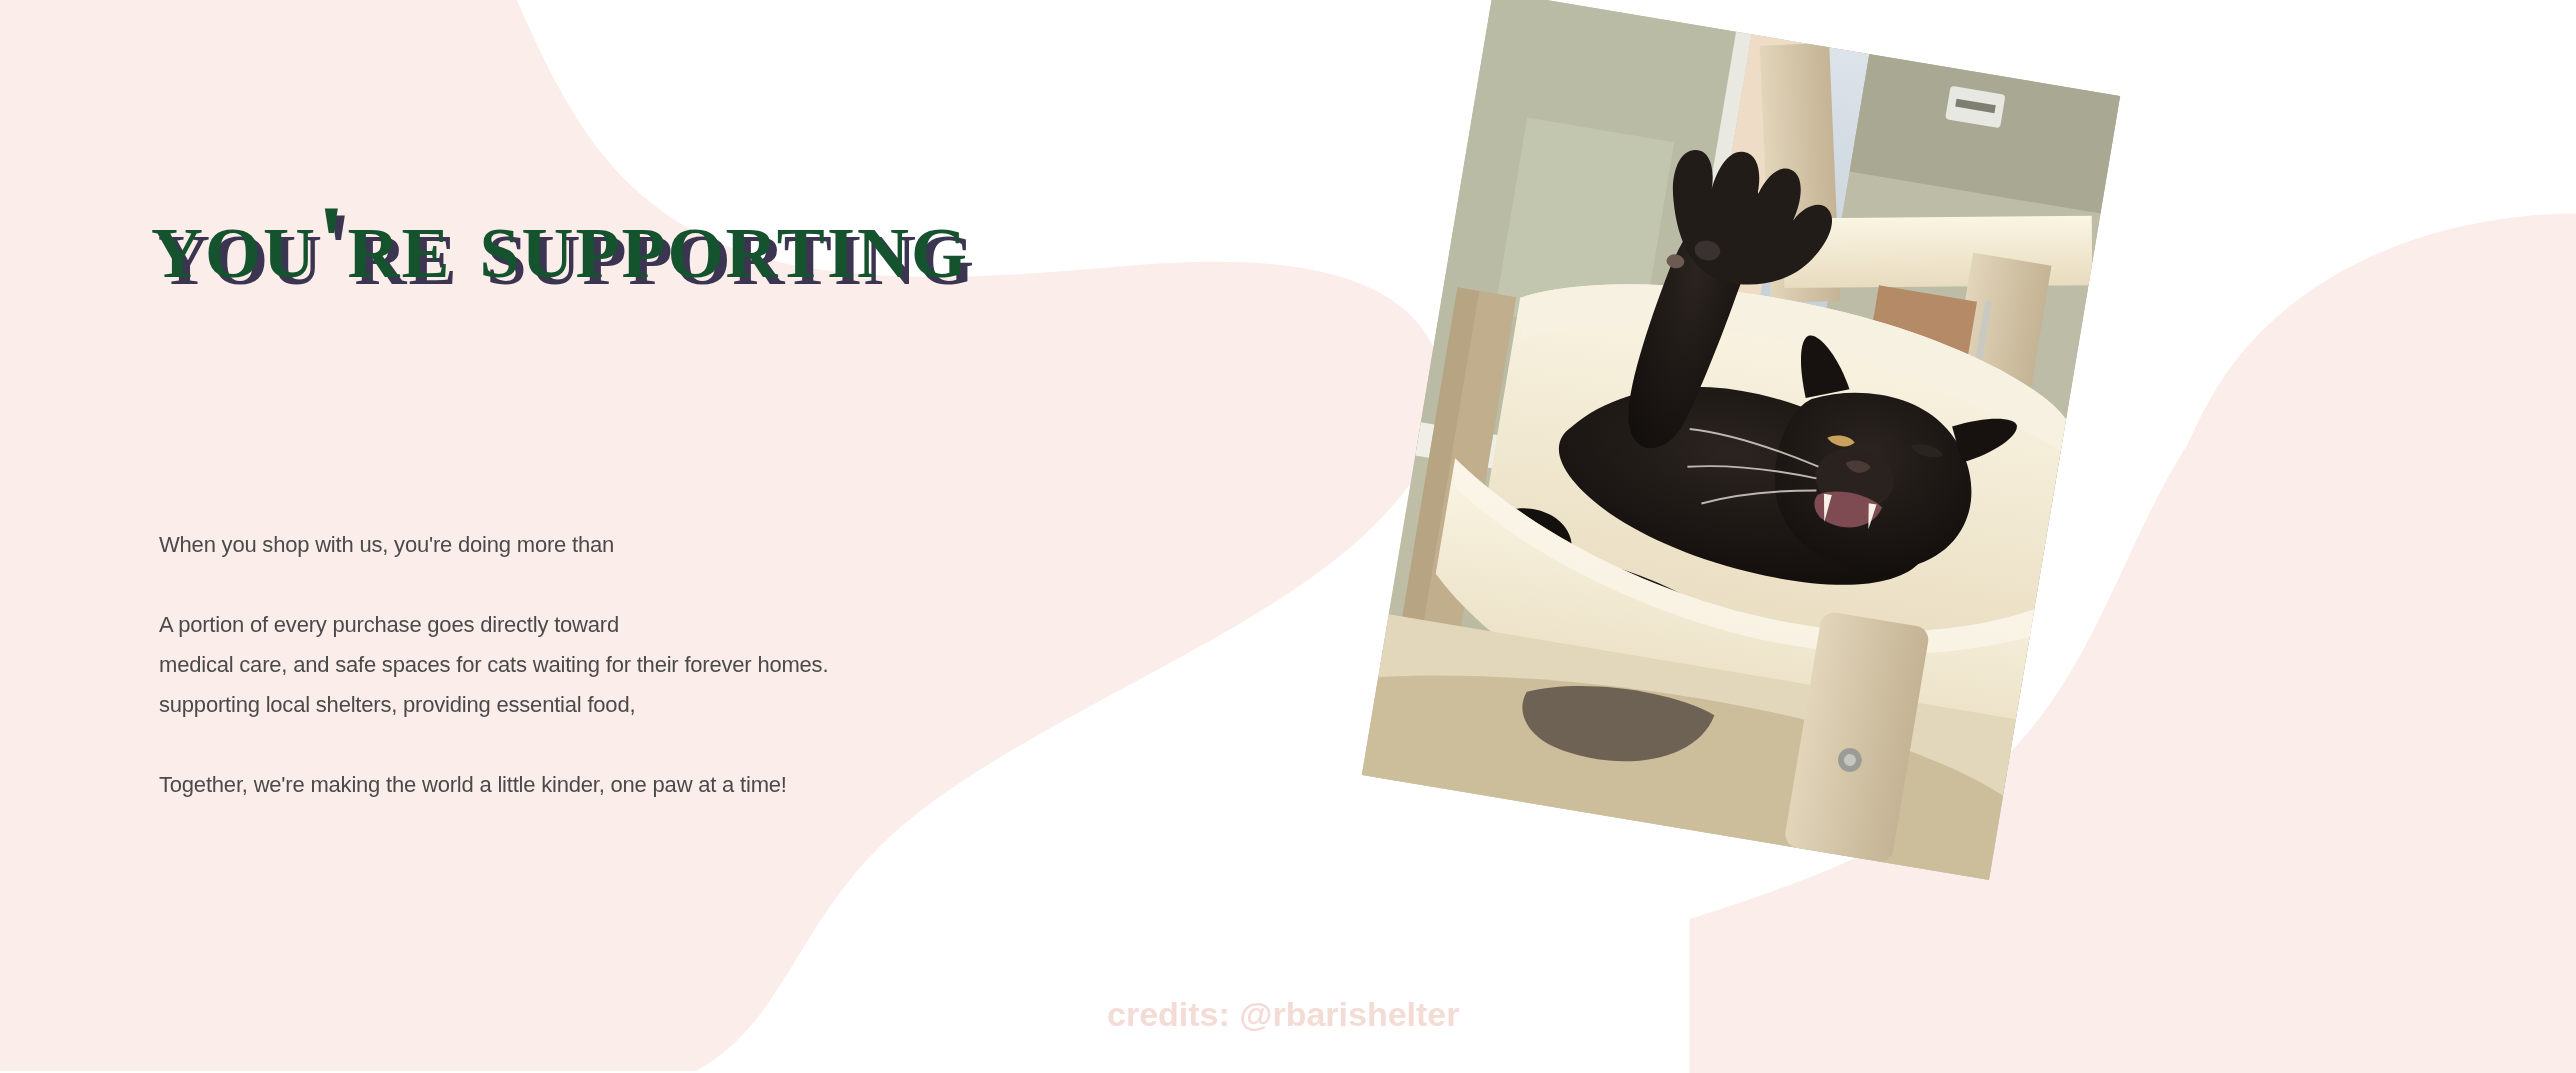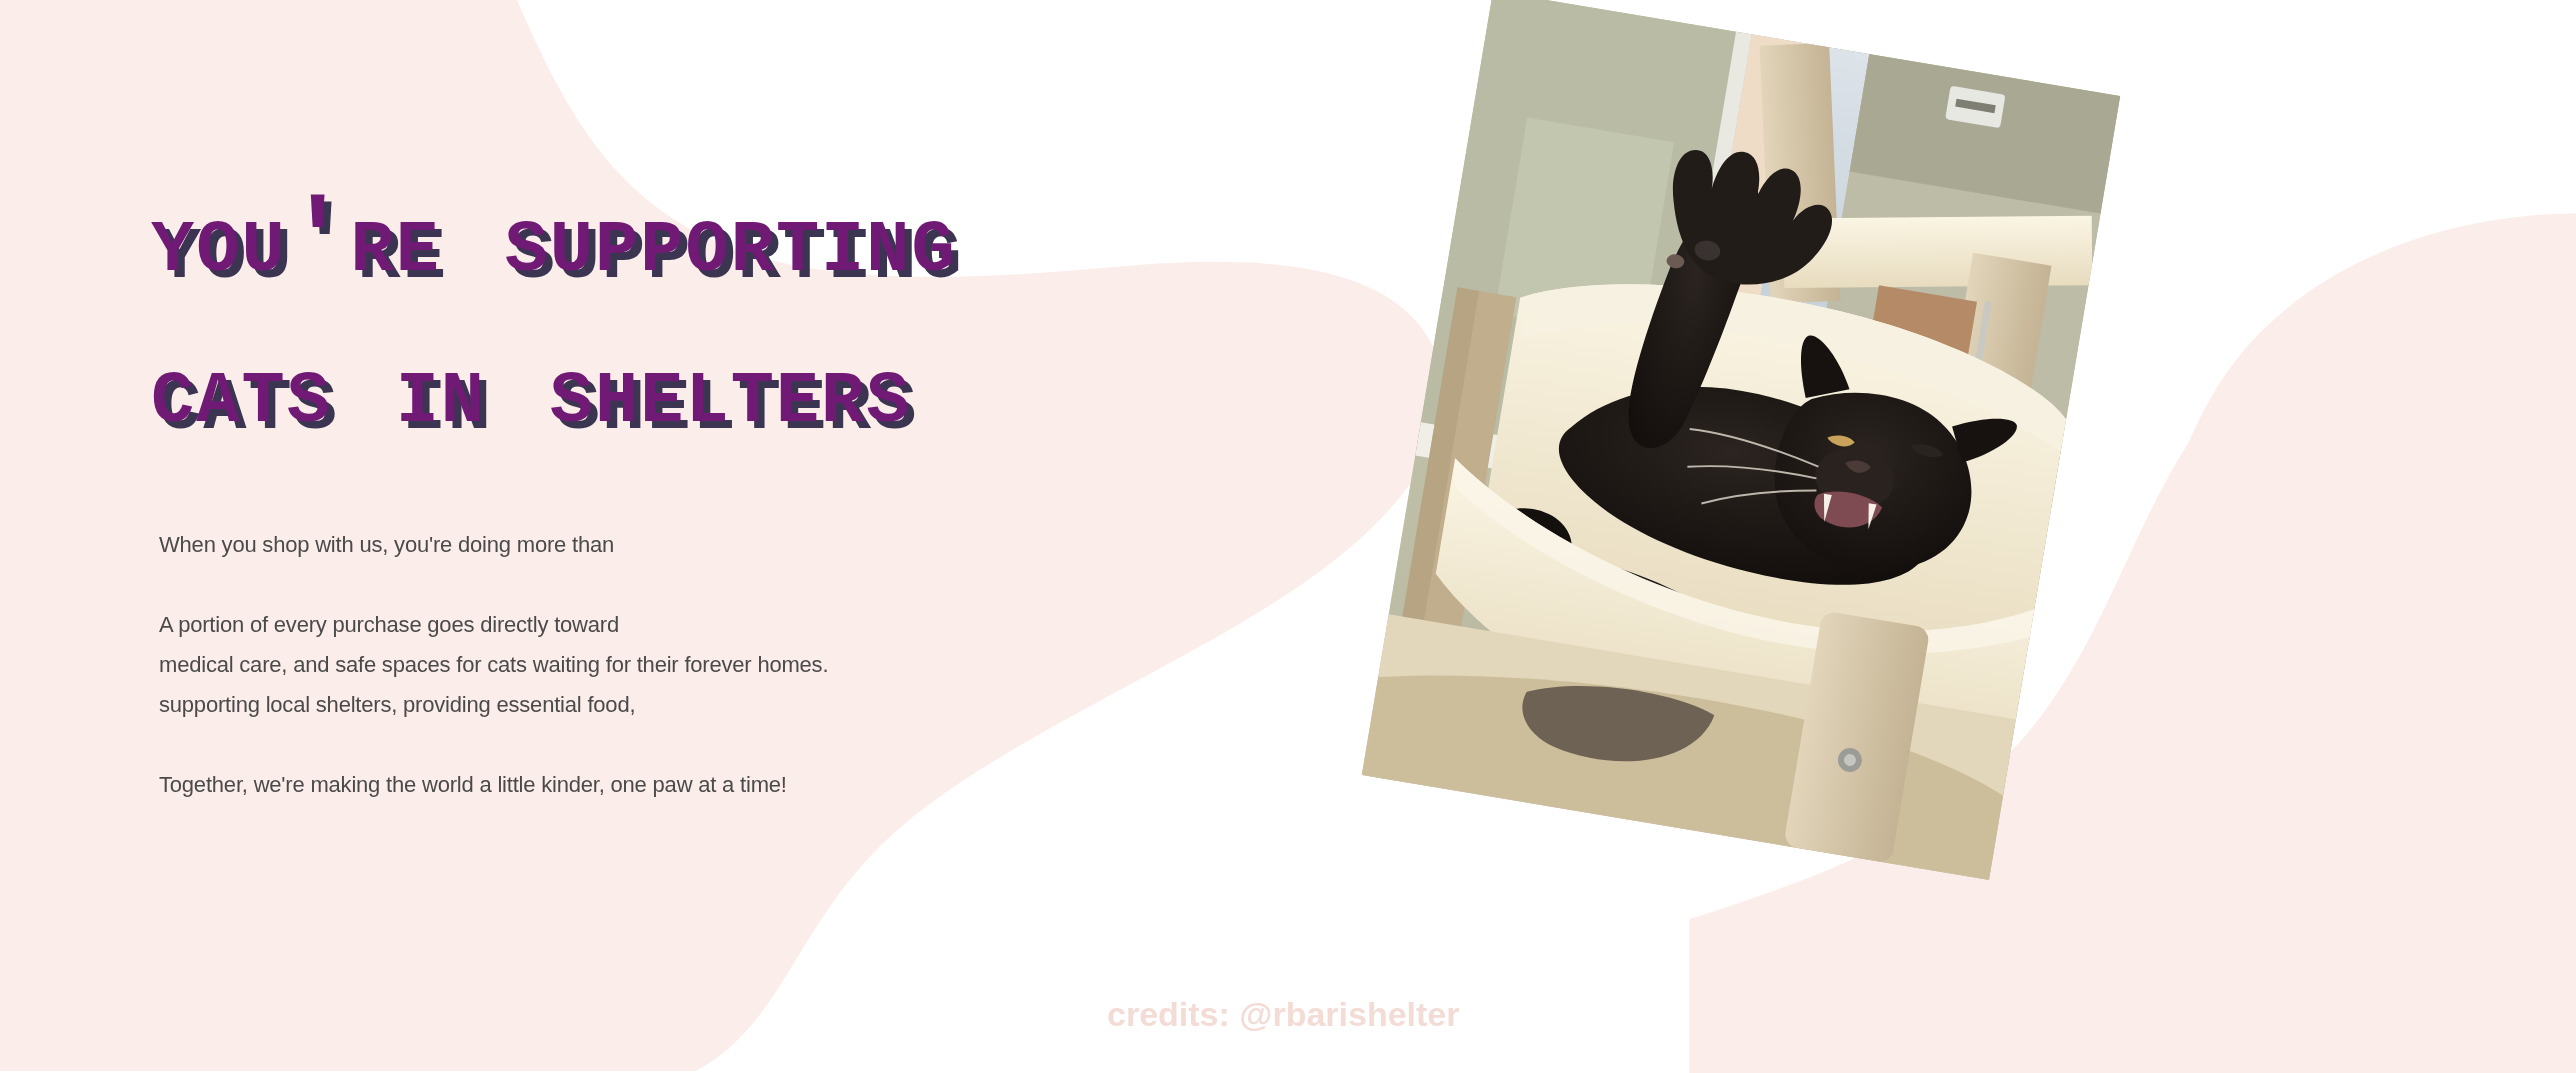--- a/index.html
+++ b/index.html
@@ -33,26 +33,26 @@
 
   
   #headline {
     position: absolute;
     left: 151px;
     top: 167px;
     width: 1143px;
   }
   .head-line {
     display: block;
-    font-family: Liberation Mono, monospace;
+    font-family: Liberation Serif, serif;
     font-weight: 700;
     font-size: 103px;
     line-height: 151px;
     letter-spacing: 2px;
-    color: #701a75;
+    color: #14532d;
     text-shadow: 7px 7px 0 #3B3552;
     white-space: nowrap;
     font-variant: small-caps;
     text-transform: lowercase;
   }
   .head-line:first-letter {
     font-size: 103px;
   }
 
   
@@ -129,21 +129,20 @@
              L2592,915 Z"></path>
     <path fill="#FBEDEA" d="M2592,250
              C2440,250 2300,312 2220,420
              C2140,528 2118,660 2020,760
              C1935,848 1810,890 1700,925
              L1700,1080 L2592,1080 Z"></path>
   </svg>
 
   <div id="headline">
     <span class="head-line">You're Supporting</span>
-    <span class="head-line">Cats in Shelters</span>
   </div>
 
   <div id="body-copy">
     <p class="para">
       <span class="ln">When you shop with us, you're doing more than</span>
     </p>
     <p class="para">
       <span class="ln">A portion of every purchase goes directly toward</span>
       <span class="ln">medical care, and safe spaces for cats waiting for their forever homes.</span>
       <span class="ln">supporting local shelters, providing essential food,</span>

